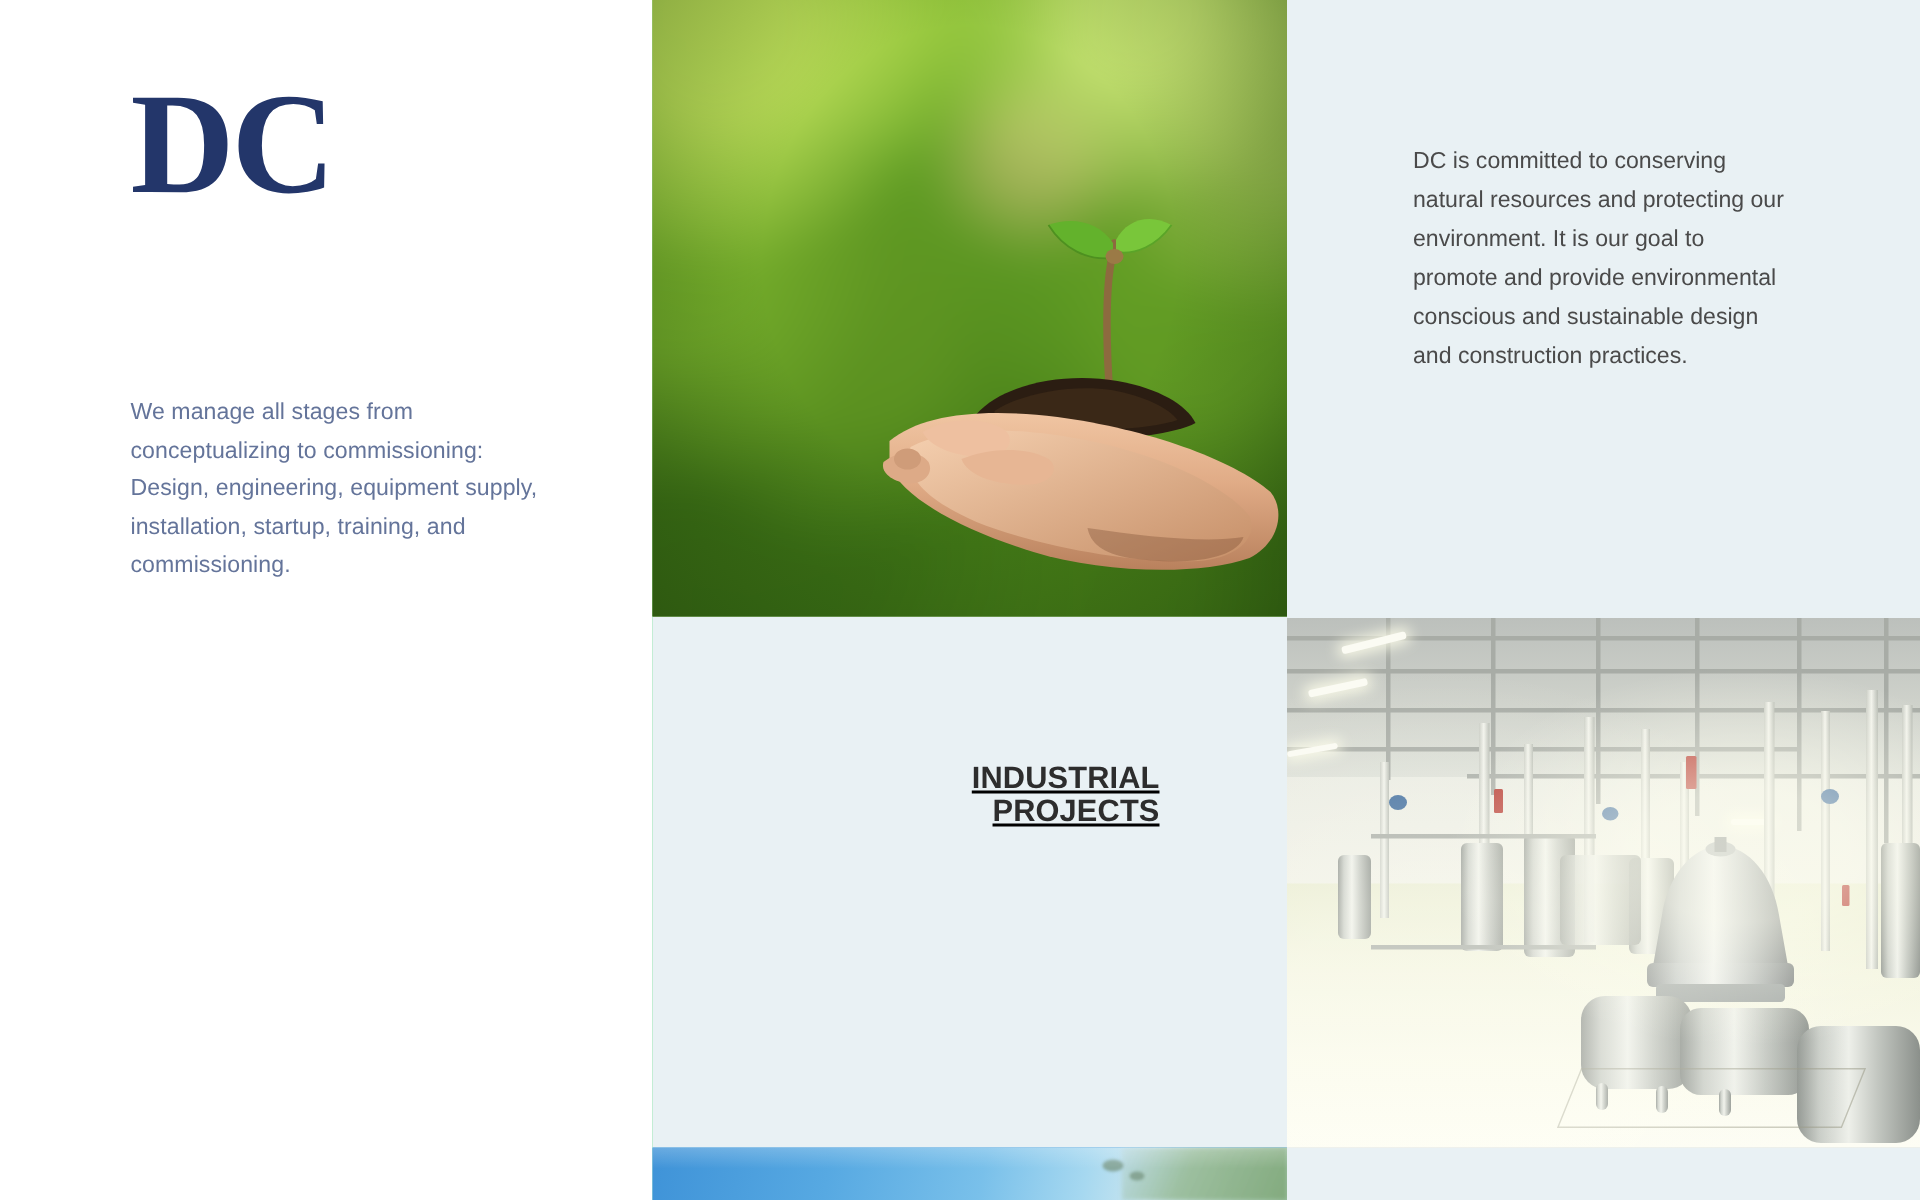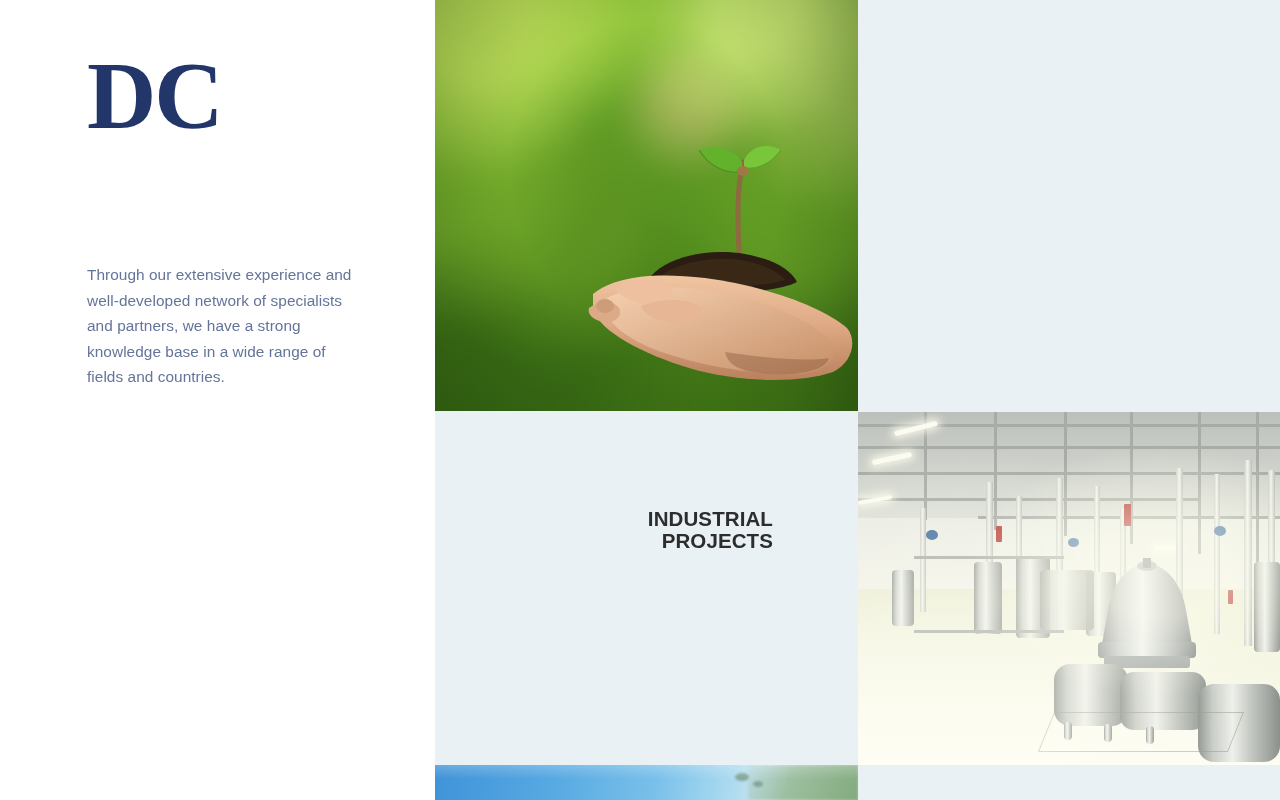--- a/index.html
+++ b/index.html
@@ -95,20 +95,21 @@
   .env-body {
     font-size:15.4px;
     line-height:26px;
     color:#4a4a4a;
   }
 
   
   .ind-block {
     position:absolute; left:473px; top:508px; width:300px;
     text-align:right;
+    text-decoration:underline;
   }
   .ind-title {
     font-weight:700;
     font-size:20.5px;
     line-height:22px;
     letter-spacing:0.1px;
     color:#2d2d2d;
     margin-bottom:16px;
   }
   .ind-body {
@@ -194,21 +195,21 @@
 <div class="page">
 
   <div class="panel-bg"></div>
 
   <div class="left-col">
 
     <div class="logo">DC</div>
 
 
     <div class="intro">
-      <p>Through our extensive experience and well-developed network of specialists and partners, we have a strong knowledge base in a wide range of fields and countries.</p>
+      <p>We manage all stages from conceptualizing to commissioning: Design, engineering, equipment supply, installation, startup, training, and commissioning.</p>
     </div>
   </div>
 
   <div class="photo-seedling">
     <div class="ps-bokeh"></div>
     <div class="ps-vignette"></div>
 
     <svg class="sprout" viewBox="0 0 110 130">
       <path d="M55 128 C53 100 52 74 54 50 C55 38 57 30 58 24" stroke="#8d6a3f" stroke-width="5" fill="none" stroke-linecap="round"></path>
       <path d="M57 34 C40 36 24 28 14 12 C30 6 48 10 57 24 Z" fill="#63b22c"></path>
@@ -243,20 +244,21 @@
       <path d="M30 56 C48 46 70 46 84 54 C92 60 88 70 76 72 C58 74 36 68 30 56 Z" fill="#eec0a0"></path>
       <path d="M56 74 C76 66 100 66 114 74 C122 80 116 90 102 91 C82 92 60 86 56 74 Z" fill="#e7b694"></path>
       <path d="M4 76 C14 68 28 68 34 76 C38 84 30 92 18 90 C8 88 2 82 4 76 Z" fill="#ddaa87"></path>
       <ellipse cx="20" cy="74" rx="9" ry="7" fill="#cf9c79"></ellipse>
 
       <path d="M140 120 C180 126 220 130 244 126 C240 140 208 146 168 140 C150 137 142 130 140 120 Z" fill="rgba(120,74,48,.35)"></path>
     </svg>
   </div>
 
   <div class="env-block">
+    <div class="env-body">DC is committed to conserving natural resources and protecting our environment. It is our goal to promote and provide environmental conscious and sustainable design and construction practices.</div>
   </div>
 
   <div class="ind-block">
     <div class="ind-title">
       <div>INDUSTRIAL</div>
       <div>PROJECTS</div>
     </div>
   </div>
 
   <div class="photo-plant">

